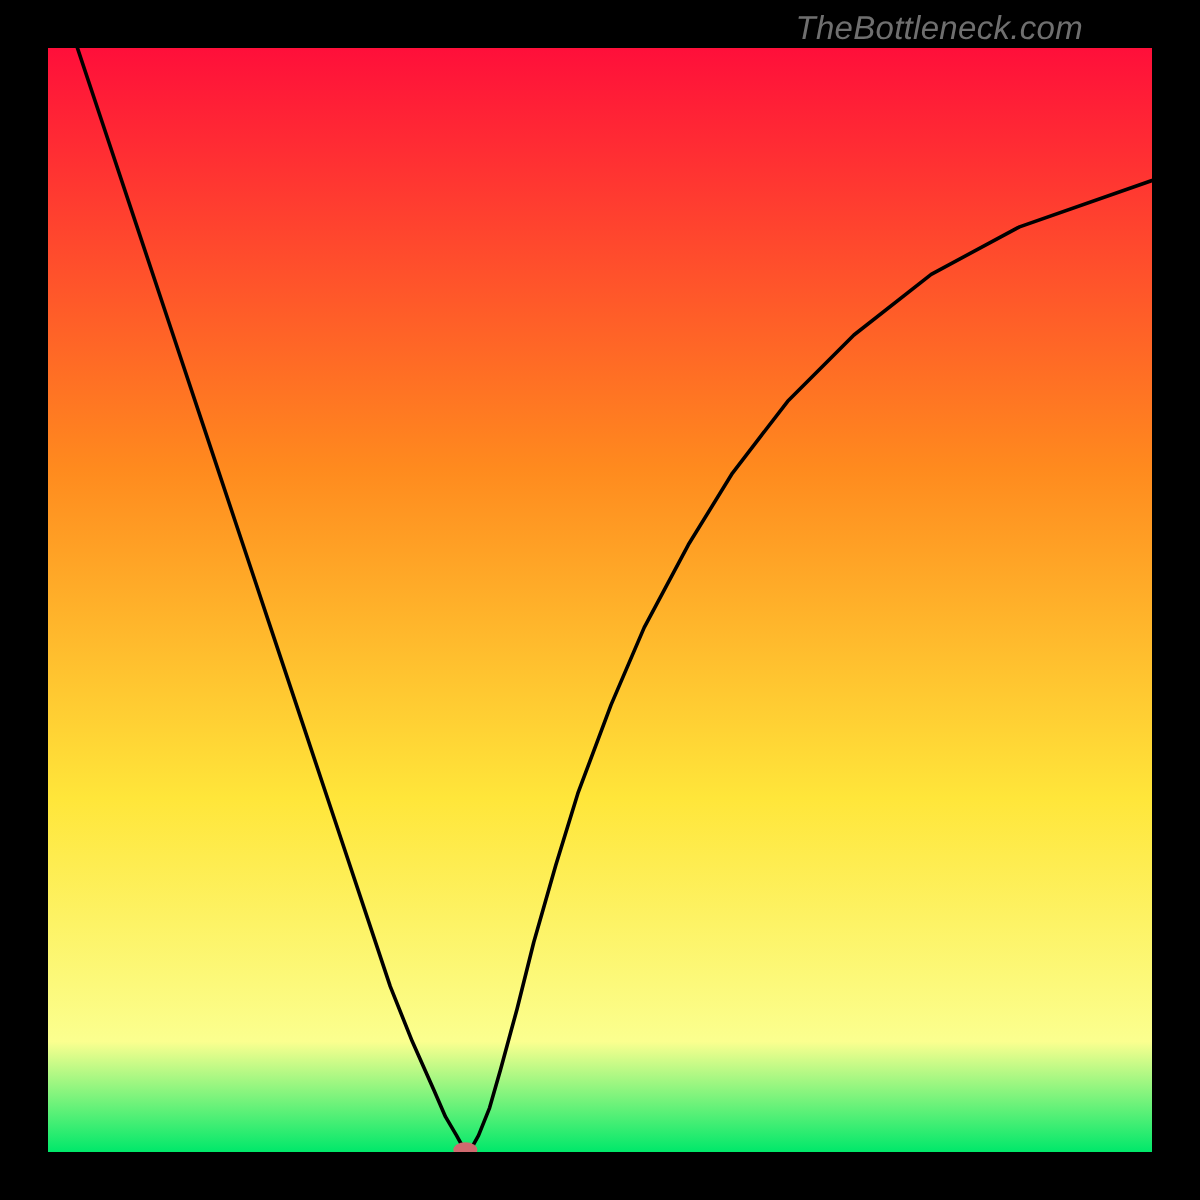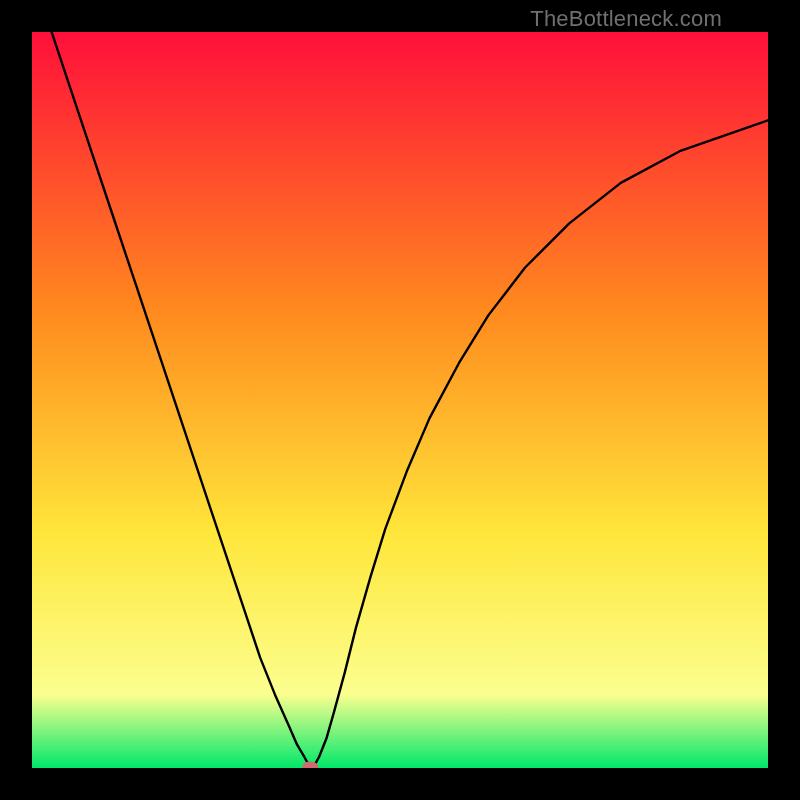--- a/index.html
+++ b/index.html
@@ -9,20 +9,21 @@
     height: 800px;
     background: #000;
     overflow: hidden;
     font-family: Arial, Helvetica, sans-serif;
   }
   .outer {
     width: 736px;
     height: 800px;
     background: #000;
     position: relative;
+    font-style: italic;
   }
   .plot {
     position: absolute;
     left: 32px;
     top: 32px;
     width: 736px;
     height: 736px;
   }
   .plot svg {
     display: block;

